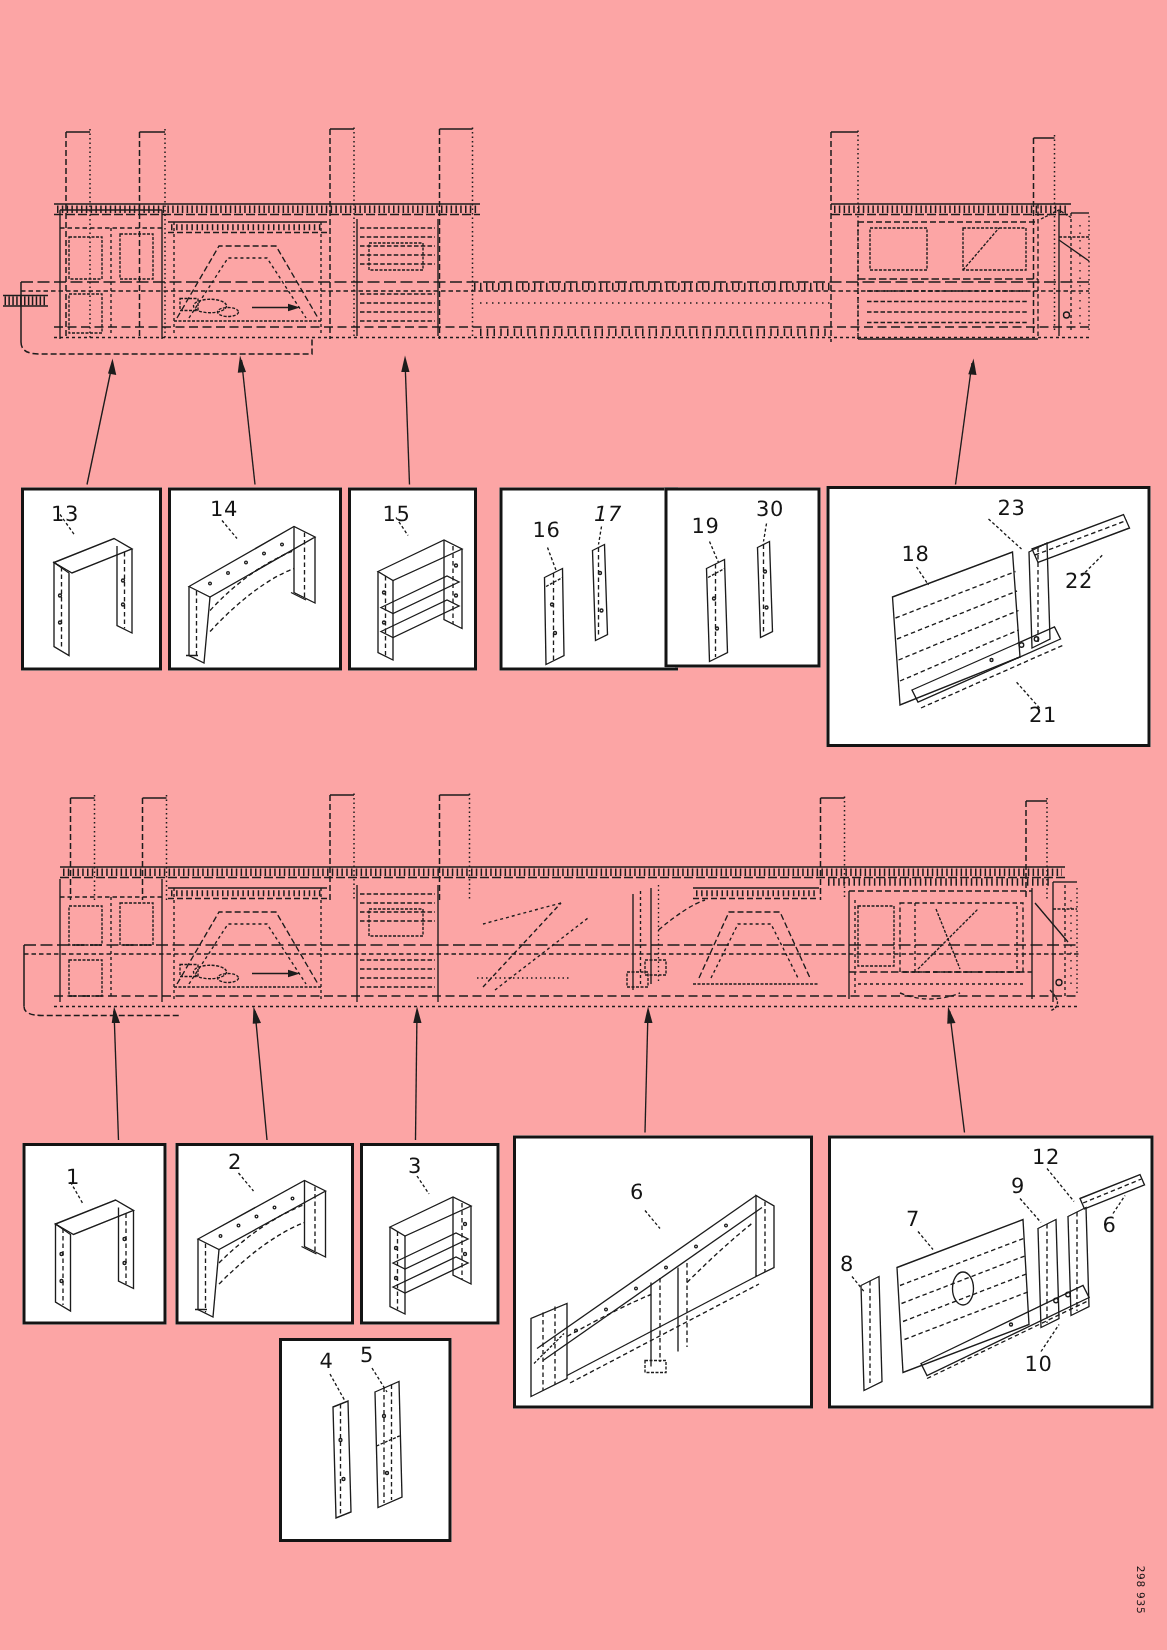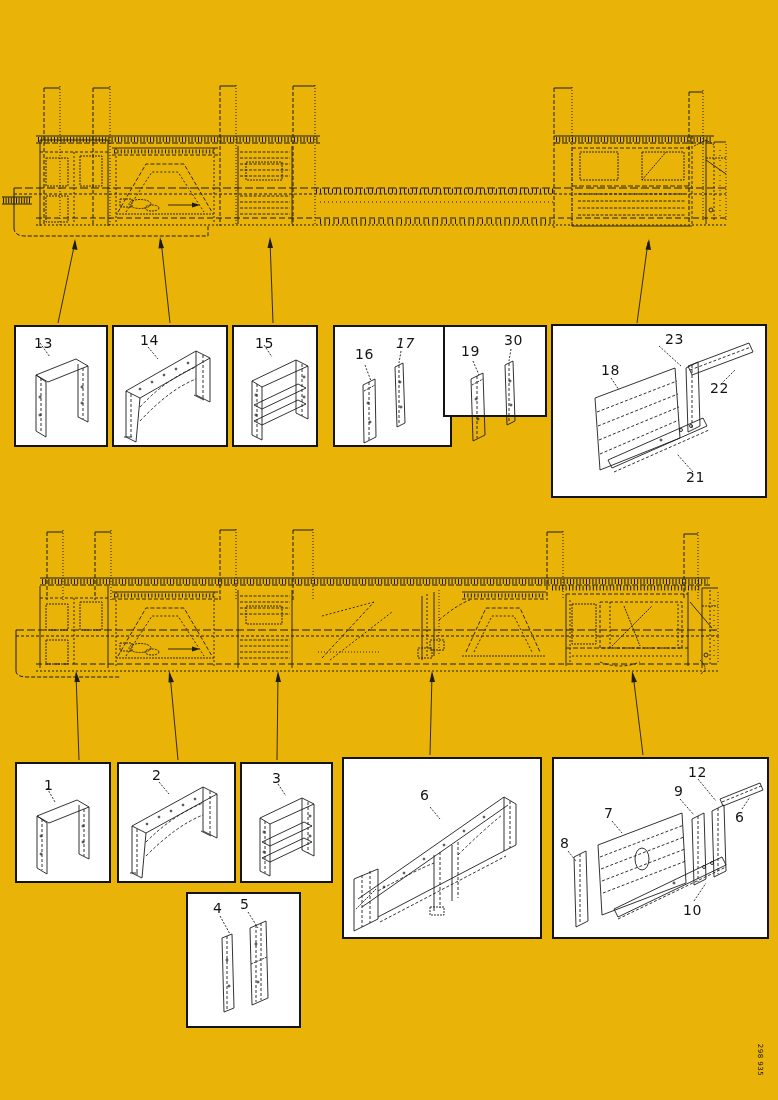--- a/index.html
+++ b/index.html
@@ -1,16 +1,16 @@
 <!DOCTYPE html>
 <html><head>
 <meta charset="utf-8">
 <style>
   html,body{margin:0;padding:0;background:#fff;}
-  .page{position:relative;width:778px;height:1100px;background:#eab308;
+  .page{position:relative;width:778px;height:1100px;background:#fca5a5;
         font-family:"DejaVu Sans",sans-serif;overflow:hidden;color:#111;}
   .bg-art{position:absolute;left:0;top:0;}
   .callout-box{position:absolute;box-sizing:border-box;border:2px solid #141414;background:#fff;}
   .callout-box svg{position:absolute;left:0;top:0;}
   .part-num{position:absolute;font-size:14px;line-height:1;color:#141414;letter-spacing:0.5px;}
   .fig-num{position:absolute;left:728px;top:1056px;width:64px;text-align:center;
            font-size:7px;color:#141414;transform:rotate(90deg);transform-origin:50% 50%;
            letter-spacing:0.5px;white-space:nowrap;}
   .sk{stroke:#1c1c1c;fill:none;stroke-width:0.9;}
   .skf{stroke:none;fill:#1c1c1c;}
@@ -360,21 +360,21 @@
         <circle r="1" cx="33" cy="76"></circle>
           <circle r="1" cx="35" cy="95"></circle>
         <path d="M60,40 L68,36 L70,96 L62,100 Z"></path>
           <path d="M64,38 V98" stroke-dasharray="3 2"></path>
         <circle r="1" cx="65" cy="55"></circle>
           <circle r="1" cx="66" cy="80"></circle>
       </g>
     </svg>
   </div>
 
-  <div class="callout-box" style="left:443px;top:325px;width:104px;height:92px;">
+  <div class="callout-box" style="left:443px;top:325px;width:104px;height:120px;">
     <span class="part-num" style="left:16px;top:17px;">19</span>
     <span class="part-num" style="left:59px;top:6px;">30</span>
     <svg width="100" height="118" viewBox="0 0 100 118">
       <g class="sk">
         <path d="M28,34 l6,14" stroke-dasharray="2 1.5"></path>
         <path d="M66,22 l-2,12" stroke-dasharray="2 1.5"></path>
         <path d="M26,52 L38,46 L40,108 L28,114 Z"></path>
           <path d="M32,49 V111" stroke-dasharray="3 2"></path>
         <path d="M27,58 L38,52" stroke-dasharray="2 1"></path>
         <circle r="1" cx="31" cy="72"></circle>

